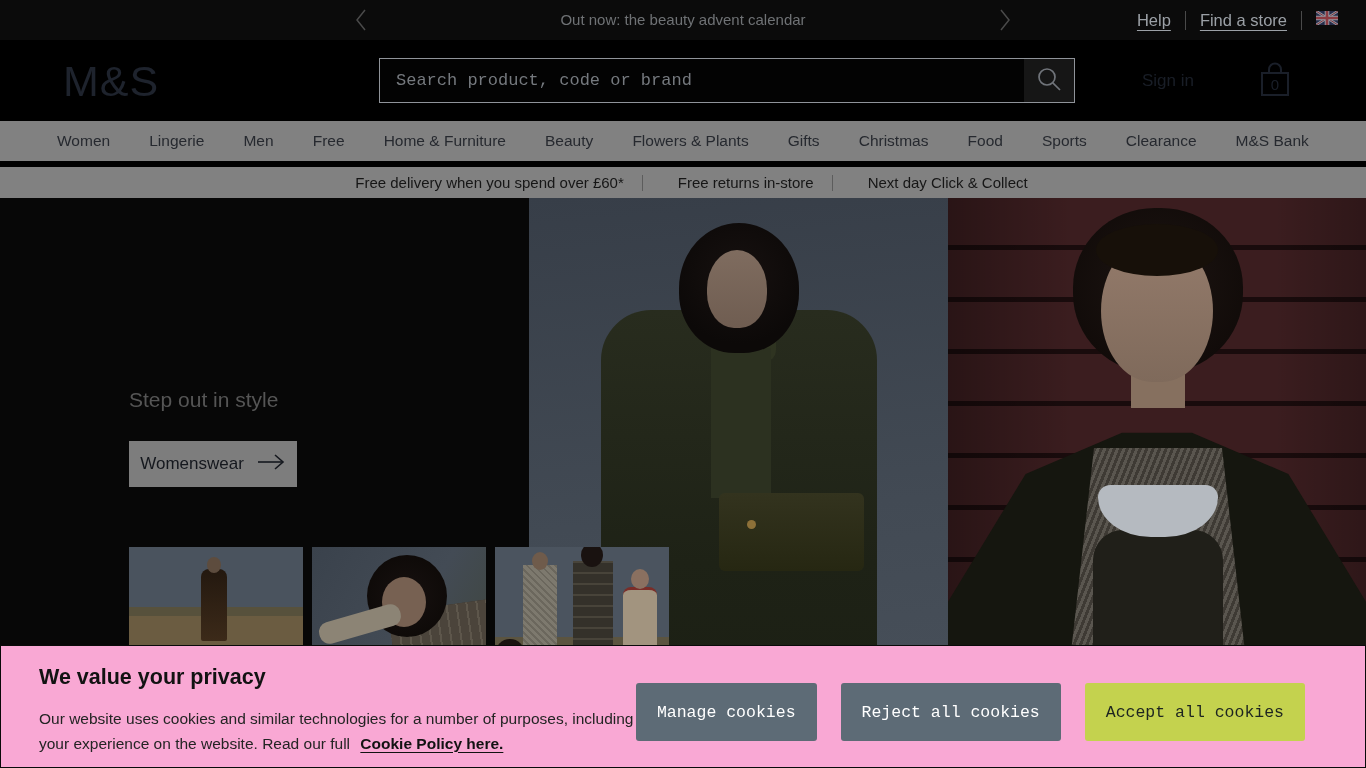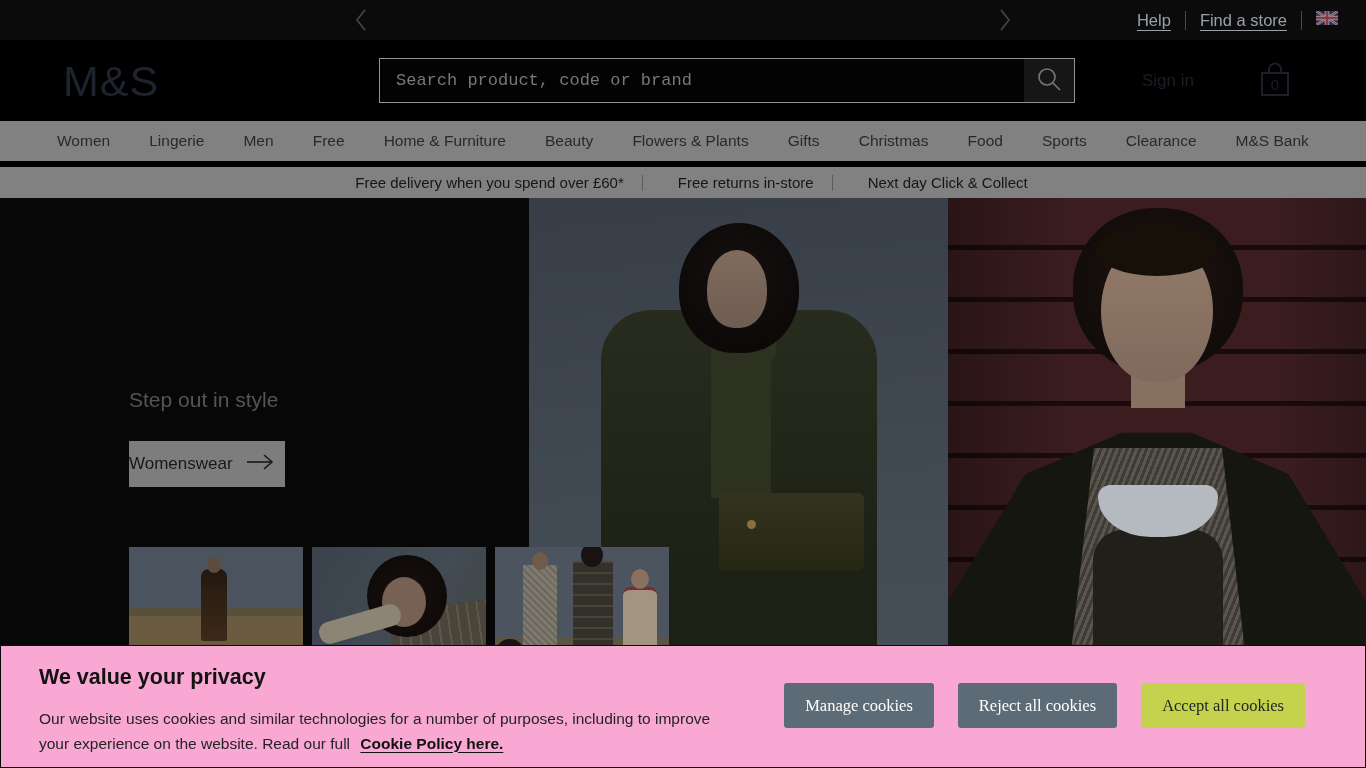--- a/index.html
+++ b/index.html
@@ -43,22 +43,22 @@
               display:flex; align-items:center; justify-content:center; gap:18px; }
   .benefit { font-size:15px; color:#161616;margin-left:17px; }
   .bsep { width:1px; height:16px; background:#5c5c5c; }
 
   
   .hero { position:absolute; top:198px; left:0; width:1366px; height:570px; }
   .hero-left { position:absolute; left:0; top:0; width:529px; height:570px; background:#070707; }
   .hero-title { position:absolute; left:129px; top:122px; font-size:40px; font-weight:600;
                 color:#626262; letter-spacing:.5px; }
   .hero-sub { position:absolute; left:129px; top:190px; font-size:21px; color:#555; }
-  .hero-cta { position:absolute; left:129px; top:243px; width:156px; height:46px; background:#7d7d7d;
-              border:none; display:flex; align-items:center; gap:12px;
+  .hero-cta { position:absolute; left:129px; top:243px; width:168px; height:46px; background:#7d7d7d;
+              border:none; display:flex; align-items:center; justify-content:center; gap:12px;
               font-size:17px; color:#15181e; font-family:inherit; cursor:pointer; }
 
   .hero-mid, .hero-right { position:absolute; top:0; height:570px; overflow:hidden; cursor:pointer; }
   .hero-mid { left:529px; width:419px; }
   .hero-right { left:948px; width:418px; }
   .abs { position:absolute; }
 
   
   .sky { inset:0; background:linear-gradient(175deg,#373e48 0%,#424a54 55%,#49515b 100%); }
   .field { left:0; right:0; bottom:0; height:62px;
@@ -126,36 +126,37 @@
 
   
   .cookie { position:absolute; left:0; top:645px; width:1366px; height:123px; background:#f9a8d4;
             border:1px solid #0a0a0a; z-index:40; }
   .ck-title { position:absolute; left:38px; top:19px; font-size:21.5px; font-weight:700; color:#121212; }
   .ck-body { position:absolute; left:38px; top:61px; width:700px; font-size:15.5px;
              line-height:24.5px; color:#242424; }
   .ck-link { font-weight:700; text-decoration:underline; text-underline-offset:3px;
              color:#121212; margin-left:6px; cursor:pointer; }
   .ck-buttons { position:absolute; right:60px; top:37px; display:flex; gap:24px; align-items:center; }
-  .btn { height:45px; padding:0 21px; font-size:16.5px; font-family:Liberation Serif, serif; display:flex;
+  .btn { height:58px; padding:0 21px; font-size:16.5px; font-family:Liberation Mono, monospace; display:flex;
          align-items:center; border-radius:3px; border:none; cursor:pointer; white-space:nowrap; }
   .btn-slate { background:#5d6b76; color:#ffffff; }
   .btn-accept { background:#c4d24e; color:#1d2420; font-weight:500; }
 </style>
 </head>
 <body>
 
 <div class="canvas">
 
   <div class="topbar">
     <span class="chev chev-left">
       <svg width="12" height="24" viewBox="0 0 12 24">
           <polyline points="10,2 2,12 10,22" fill="none" stroke="#4a4a4a" stroke-width="1.5"></polyline>
         </svg>
     </span>
+    <div class="promo">Out now: the beauty advent calendar</div>
     <span class="chev chev-right">
       <svg width="12" height="24" viewBox="0 0 12 24">
           <polyline points="2,2 10,12 2,22" fill="none" stroke="#4a4a4a" stroke-width="1.5"></polyline>
         </svg>
     </span>
     <div class="topbar-right">
       <span class="toplink">Help</span>
       <span class="tsep"></span>
       <span class="toplink">Find a store</span>
       <span class="tsep"></span>

